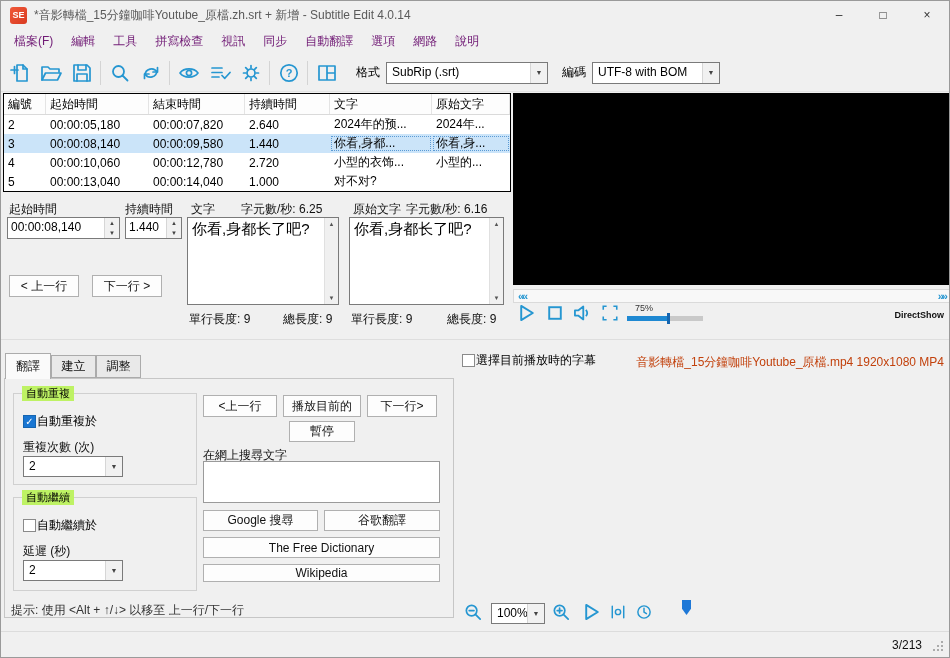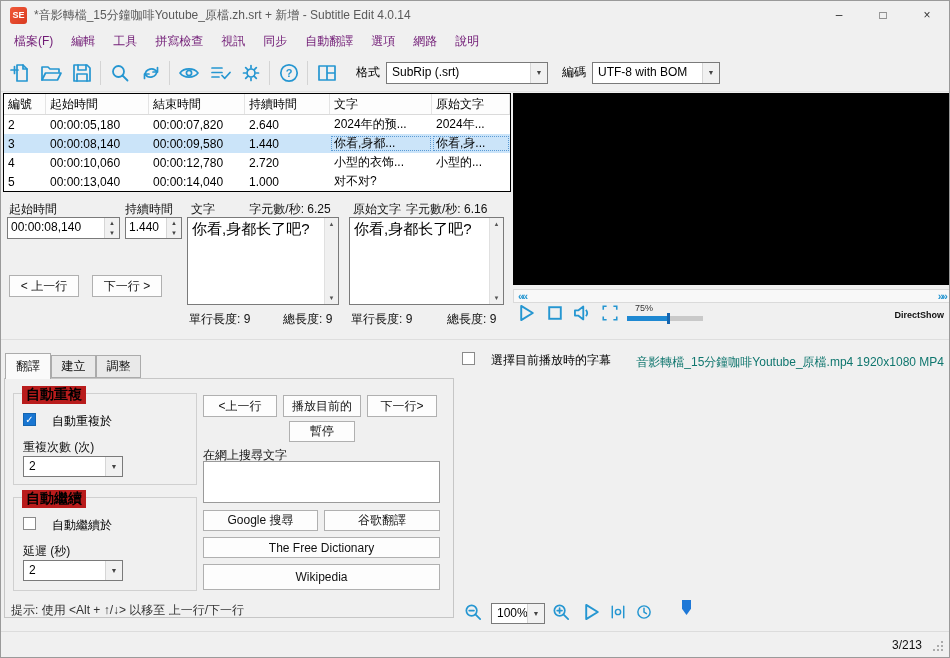--- a/index.html
+++ b/index.html
@@ -50,30 +50,30 @@
   .vol-track{position:absolute;left:626px;top:315px;width:76px;height:5px;background:#c9c9c9;}
   .vol-fill{height:100%;width:42px;background:#1e88d2;}
   .vol-thumb{position:absolute;left:40px;top:-3px;width:3px;height:11px;background:#1565b0;}
   .renderer{position:absolute;right:5px;top:309px;font-size:9px;font-weight:bold;color:#111;}
   .hsplit{position:absolute;left:0;top:338px;width:100%;height:1px;background:#dedede;}
   
   .tab{position:absolute;height:23px;top:354px;display:flex;align-items:center;justify-content:center;font-size:12px;border:1px solid #ababab;background:#e9e9e9;color:#111;white-space:nowrap;}
   .tab-active{top:352px;height:26px;background:#fafafa;border-bottom:none;z-index:3;}
   .pane{position:absolute;left:3px;top:377px;width:450px;height:240px;border:1px solid #c6c6c6;background:transparent;}
   .groupbox{position:absolute;border:1px solid #d0d0d0;}
-  .group-label{position:absolute;top:-8px;left:8px;background:#b91c1c;padding:0 4px;font-size:14px;white-space:nowrap;font-weight:bold;}
-  .checkrow{position:absolute;display:flex;font-size:12px;gap:16px;white-space:nowrap;}
+  .group-label{position:absolute;top:-8px;left:8px;background:#bef264;padding:0 4px;font-size:11px;white-space:nowrap;}
+  .checkrow{position:absolute;display:flex;align-items:center;font-size:12px;gap:1px;white-space:nowrap;}
   .checkbox{width:13px;height:13px;border:1px solid #8a8a8a;background:#fff;display:flex;align-items:center;justify-content:center;font-size:10px;line-height:10px;color:#fff;flex:none;}
   .checkbox.checked{background:#1976d2;border-color:#1565b0;}
   .search-input{position:absolute;left:202px;top:460px;width:237px;height:42px;background:#fff;border:1px solid #9a9a9a;font-size:13px;padding:2px 4px;}
   .hint{position:absolute;left:10px;top:601px;font-size:12px;color:#333;white-space:nowrap;}
   
   .wave{position:absolute;left:457px;top:370px;width:490px;height:222px;background:#0c0c0c;display:flex;align-items:center;justify-content:center;}
   .wave-text{color:#9a9a9a;font-size:12px;}
-  .file-info{position:absolute;right:5px;top:353px;font-size:12px;color:#0f766e;white-space:nowrap;}
+  .file-info{position:absolute;right:5px;top:353px;font-size:12px;color:#c2410c;white-space:nowrap;}
   .wicon{position:absolute;}
   .marker{position:absolute;left:681px;top:599px;width:9px;height:15px;background:#1e78d7;clip-path:polygon(0 0,100% 0,100% 58%,50% 100%,0 58%);}
   
   .statusbar{position:absolute;left:0;bottom:0;width:100%;height:26px;border-top:1px solid #dcdcdc;background:#f0f0f0;}
   .status-pos{position:absolute;right:27px;top:6px;font-size:12px;color:#111;}
   .grip{position:absolute;right:14px;bottom:14px;width:2px;height:2px;background:transparent;box-shadow:8px 0 #ababab,8px 4px #ababab,8px 8px #ababab,4px 4px #ababab,4px 8px #ababab,0 8px #ababab;}
   svg{display:block;}
 </style>
 </head>
 <body>
@@ -223,21 +223,21 @@
       <div class="cell">00:00:14,040</div>
       <div class="cell">1.000</div>
       <div class="cell">对不对?</div>
       <div class="cell"></div>
     </div>
   </div>
 
   <span class="lbl" style="left:8px;top:200px;">起始時間</span>
   <span class="lbl" style="left:124px;top:200px;">持續時間</span>
   <span class="lbl" style="left:190px;top:200px;">文字</span>
-  <span class="lbl" style="left:240px;top:200px;width:98px;text-align:center;">字元數/秒: 6.25</span>
+  <span class="lbl" style="left:240px;top:200px;width:98px;text-align:left;">字元數/秒: 6.25</span>
   <span class="lbl" style="left:352px;top:200px;">原始文字</span>
   <span class="lbl" style="left:405px;top:200px;width:98px;">字元數/秒: 6.16</span>
 
   <div class="spin" style="left:6px;top:216px;width:113px;height:22px;">
     <span class="spin-val">00:00:08,140</span>
     <span class="spin-arrows">
         <span>▲</span>
         <span>▼</span>
       </span>
   </div>
@@ -342,21 +342,21 @@
 
   <div class="btn" style="left:202px;top:394px;width:74px;height:22px;">&lt;上一行</div>
   <div class="btn" style="left:282px;top:394px;width:78px;height:22px;">播放目前的</div>
   <div class="btn" style="left:366px;top:394px;width:70px;height:22px;">下一行&gt;</div>
   <div class="btn" style="left:288px;top:420px;width:66px;height:21px;">暫停</div>
   <span class="lbl" style="left:202px;top:446px;">在網上搜尋文字</span>
   <div class="search-input"></div>
   <div class="btn" style="left:202px;top:509px;width:115px;height:21px;">Google 搜尋</div>
   <div class="btn" style="left:323px;top:509px;width:116px;height:21px;">谷歌翻譯</div>
   <div class="btn" style="left:202px;top:536px;width:237px;height:21px;">The Free Dictionary</div>
-  <div class="btn" style="left:202px;top:563px;width:237px;height:26px;">Wikipedia</div>
+  <div class="btn" style="left:202px;top:563px;width:237px;height:18px;">Wikipedia</div>
   <span class="hint">提示: 使用 &lt;Alt + ↑/↓&gt; 以移至 上一行/下一行</span>
 
   <div class="checkrow" style="left:461px;top:351px;">
     <span class="checkbox"></span>
     <span>選擇目前播放時的字幕</span>
   </div>
   <span class="file-info">音影轉檔_15分鐘咖啡Youtube_原檔.mp4 1920x1080 MP4</span>
 
   <div class="wicon" style="left:462px;top:601px;">
     <svg width="21" height="21" viewBox="0 0 22 22" fill="none" stroke="#2596d1" stroke-width="1.8" stroke-linecap="round">

